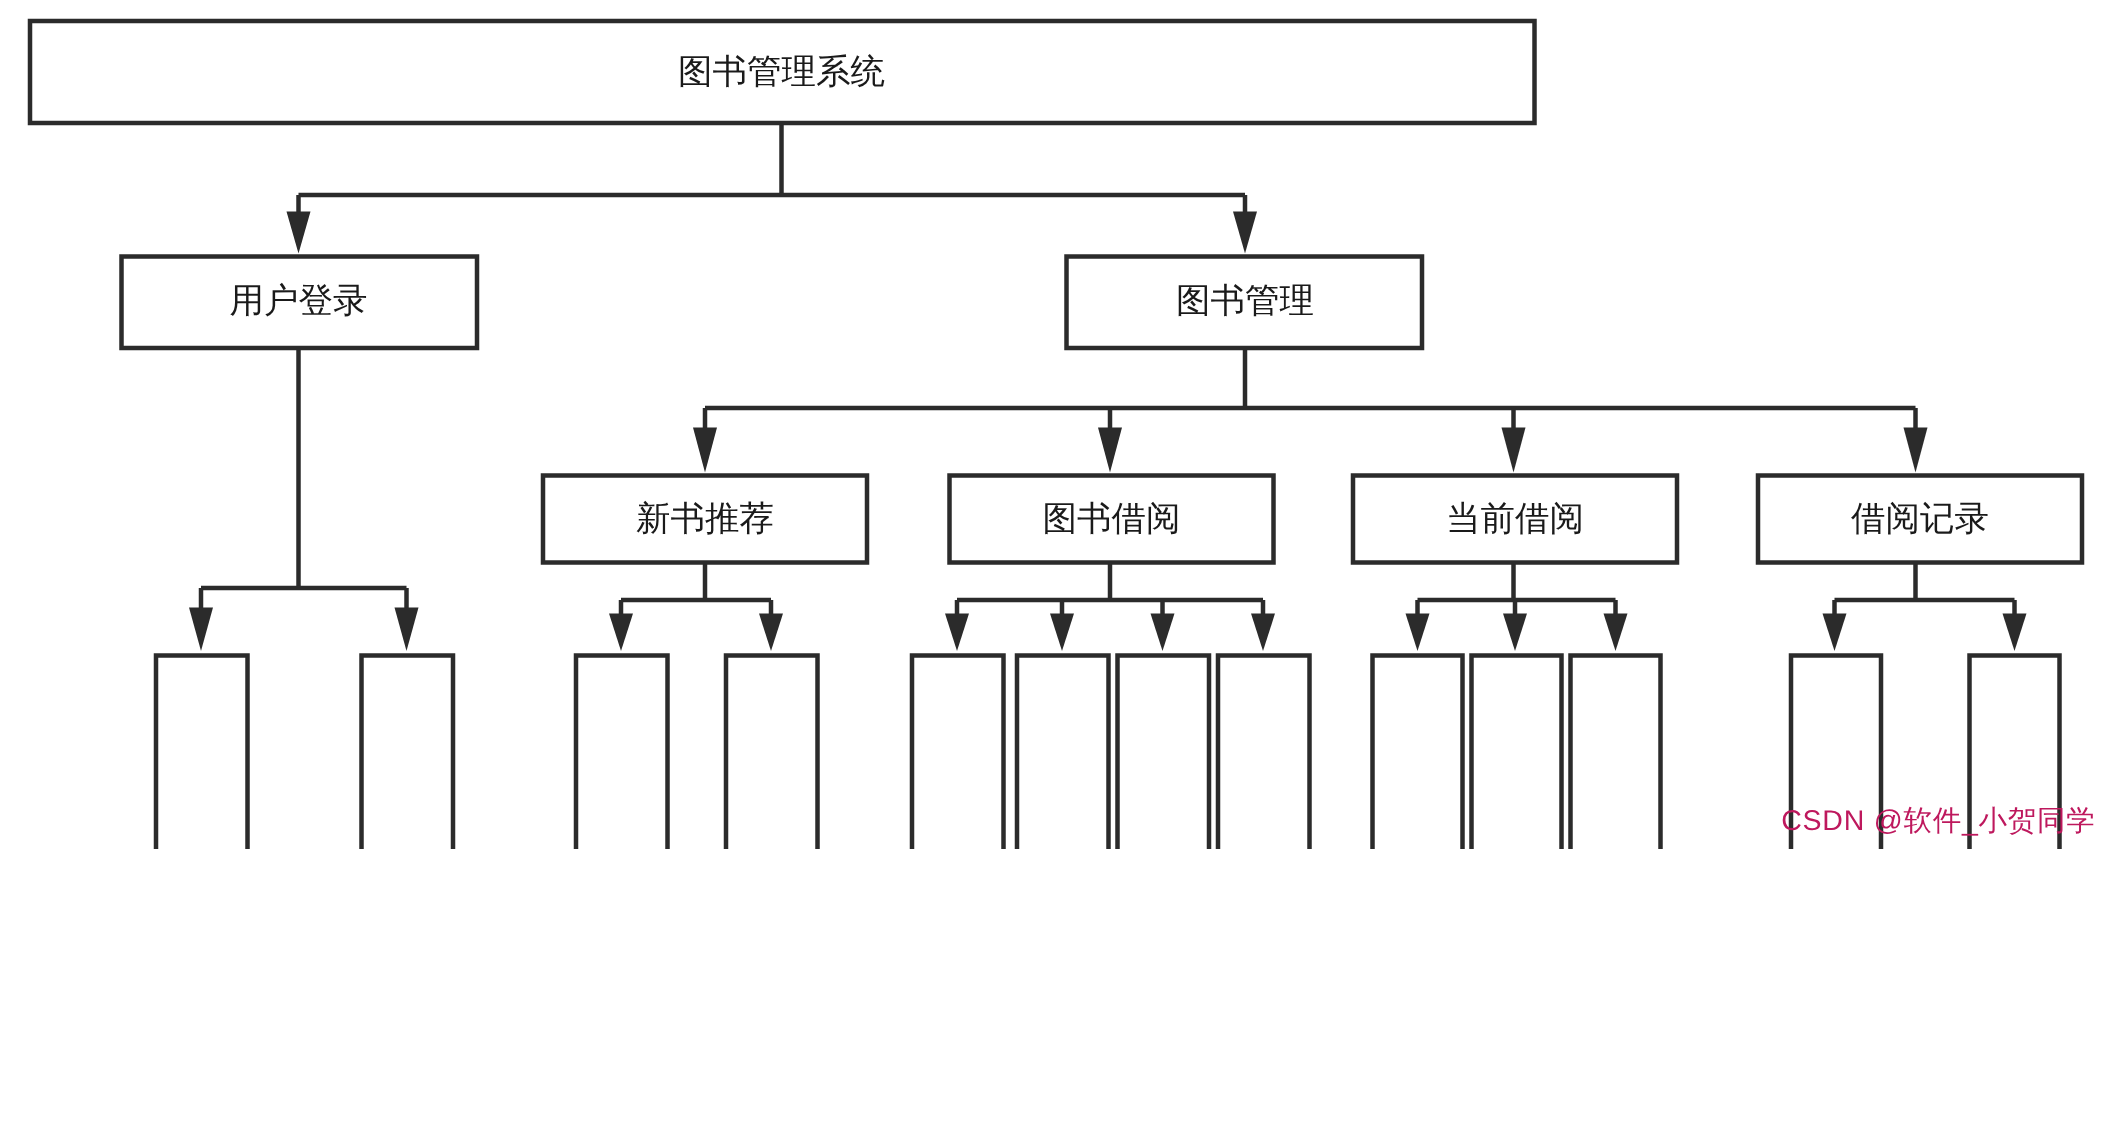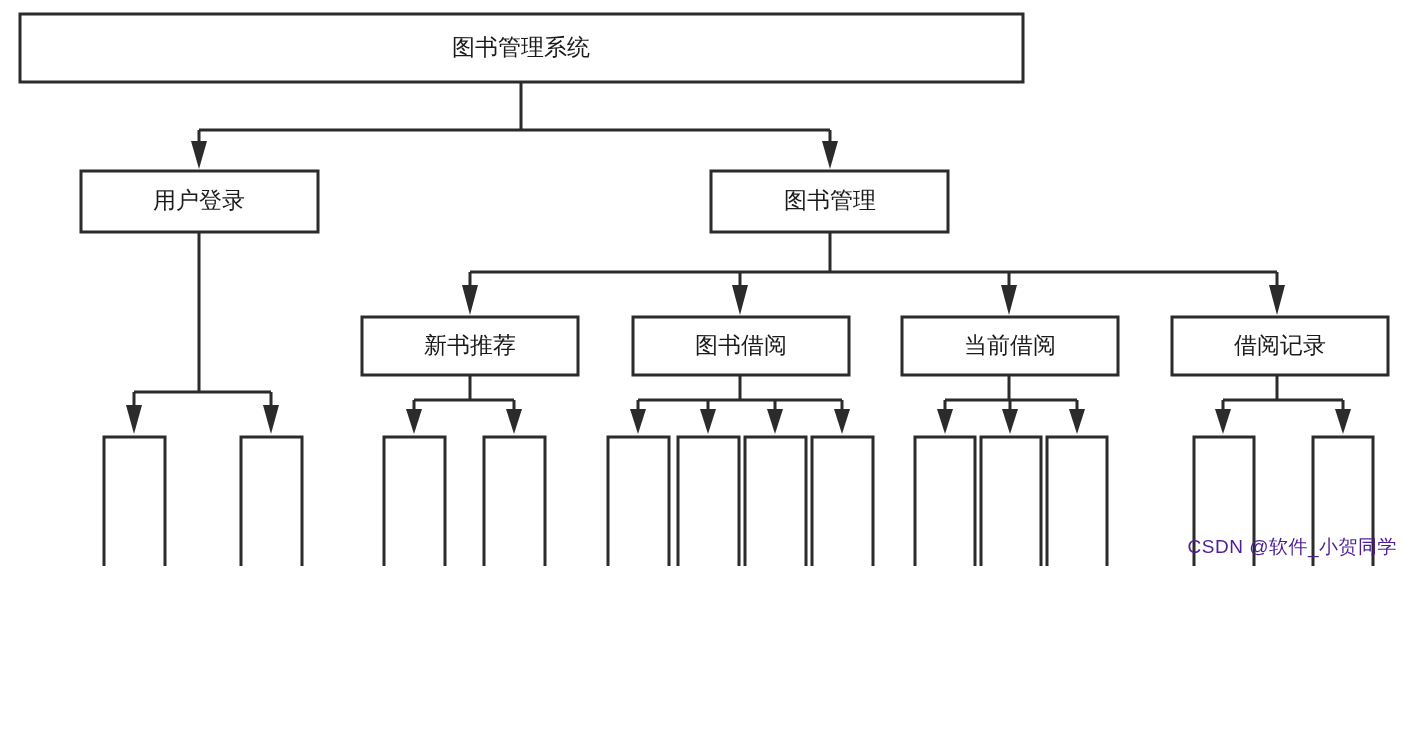--- a/index.html
+++ b/index.html
@@ -47,21 +47,21 @@
     text-anchor: middle;
     dominant-baseline: middle;
     white-space: pre;
   }
   .watermark {
     position: absolute;
     right: 8px;
     bottom: 6px;
     font-family: "Liberation Sans", "DejaVu Sans", sans-serif;
     font-size: 19px;
-    color: #4c1d95;
+    color: #be185d;
     letter-spacing: 0.5px;
     user-select: none;
     pointer-events: none;
     margin-top: 47px;
   }
 </style>
 </head>
 <body>
 
 <div id="diagram-root">

